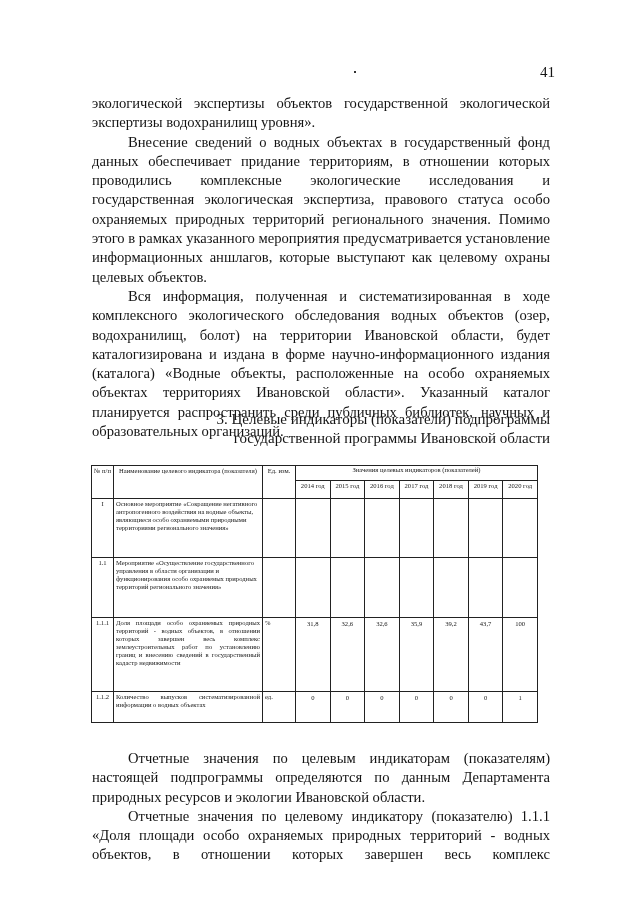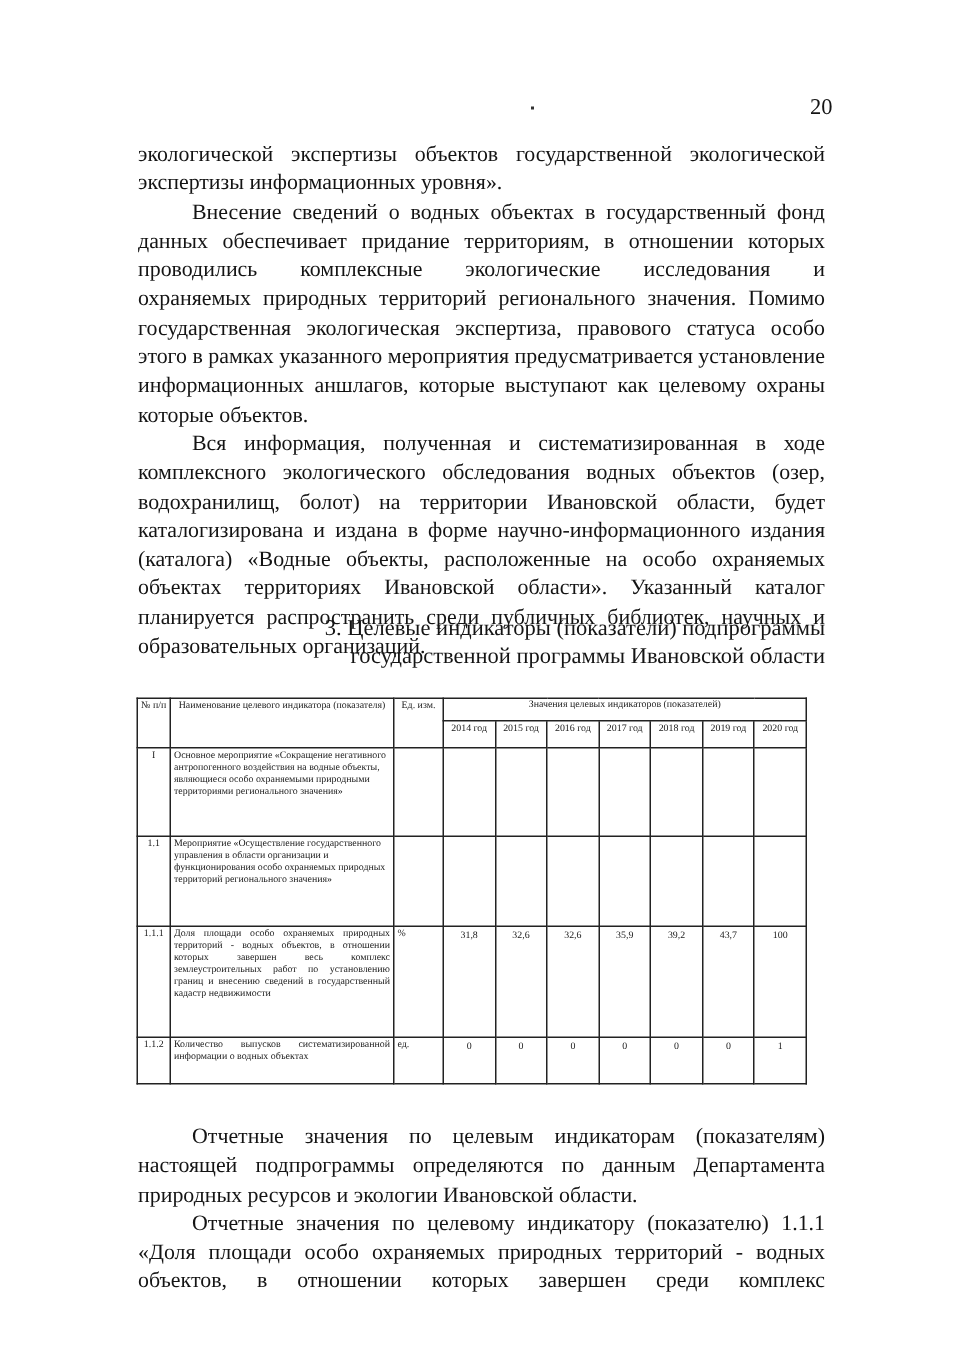--- a/index.html
+++ b/index.html
@@ -22,37 +22,37 @@
   .tbl .c-num { width: 22px; text-align: center; }
   .tbl .c-name { width: 149px; }
   .tbl .c-unit { width: 33px; }
   .tbl td.name-j { text-align: justify; text-align-last: left; }
   .tbl .hdr td { text-align: center; }
   .tbl .val { text-align: center; padding-top: 2px; }
 </style>
 </head>
 <body>
 
-<div class="page-num">20</div>
+<div class="page-num">41</div>
 <div class="dot"></div>
 
 <div id="top-block" class="text-block">
   <p>
     <span class="j">экологической экспертизы объектов государственной экологической</span>
-    <span>экспертизы информационных уровня».</span>
+    <span>экспертизы водохранилищ уровня».</span>
   </p>
   <p>
     <span class="j" style="text-indent:36px">Внесение сведений о водных объектах в государственный фонд</span>
     <span class="j">данных обеспечивает придание территориям, в отношении которых</span>
     <span class="j">проводились комплексные экологические исследования и</span>
+    <span class="j">государственная экологическая экспертиза, правового статуса особо</span>
     <span class="j">охраняемых природных территорий регионального значения. Помимо</span>
-    <span class="j">государственная экологическая экспертиза, правового статуса особо</span>
     <span class="j">этого в рамках указанного мероприятия предусматривается установление</span>
     <span class="j">информационных аншлагов, которые выступают как целевому охраны</span>
-    <span>которые объектов.</span>
+    <span>целевых объектов.</span>
   </p>
   <p>
     <span class="j" style="text-indent:36px">Вся информация, полученная и систематизированная в ходе</span>
     <span class="j">комплексного экологического обследования водных объектов (озер,</span>
     <span class="j">водохранилищ, болот) на территории Ивановской области, будет</span>
     <span class="j">каталогизирована и издана в форме научно-информационного издания</span>
     <span class="j">(каталога) «Водные объекты, расположенные на особо охраняемых</span>
     <span class="j">объектах территориях Ивановской области». Указанный каталог</span>
     <span class="j">планируется распространить среди публичных библиотек, научных и</span>
     <span>образовательных организаций.</span>
@@ -150,15 +150,15 @@
 
 <div id="bottom-block" class="text-block">
   <p>
     <span class="j" style="text-indent:36px">Отчетные значения по целевым индикаторам (показателям)</span>
     <span class="j">настоящей подпрограммы определяются по данным Департамента</span>
     <span>природных ресурсов и экологии Ивановской области.</span>
   </p>
   <p>
     <span class="j" style="text-indent:36px">Отчетные значения по целевому индикатору (показателю) 1.1.1</span>
     <span class="j">«Доля площади особо охраняемых природных территорий - водных</span>
-    <span class="j">объектов, в отношении которых завершен среди комплекс</span>
+    <span class="j">объектов, в отношении которых завершен весь комплекс</span>
   </p>
 </div>
 
 </body></html>

